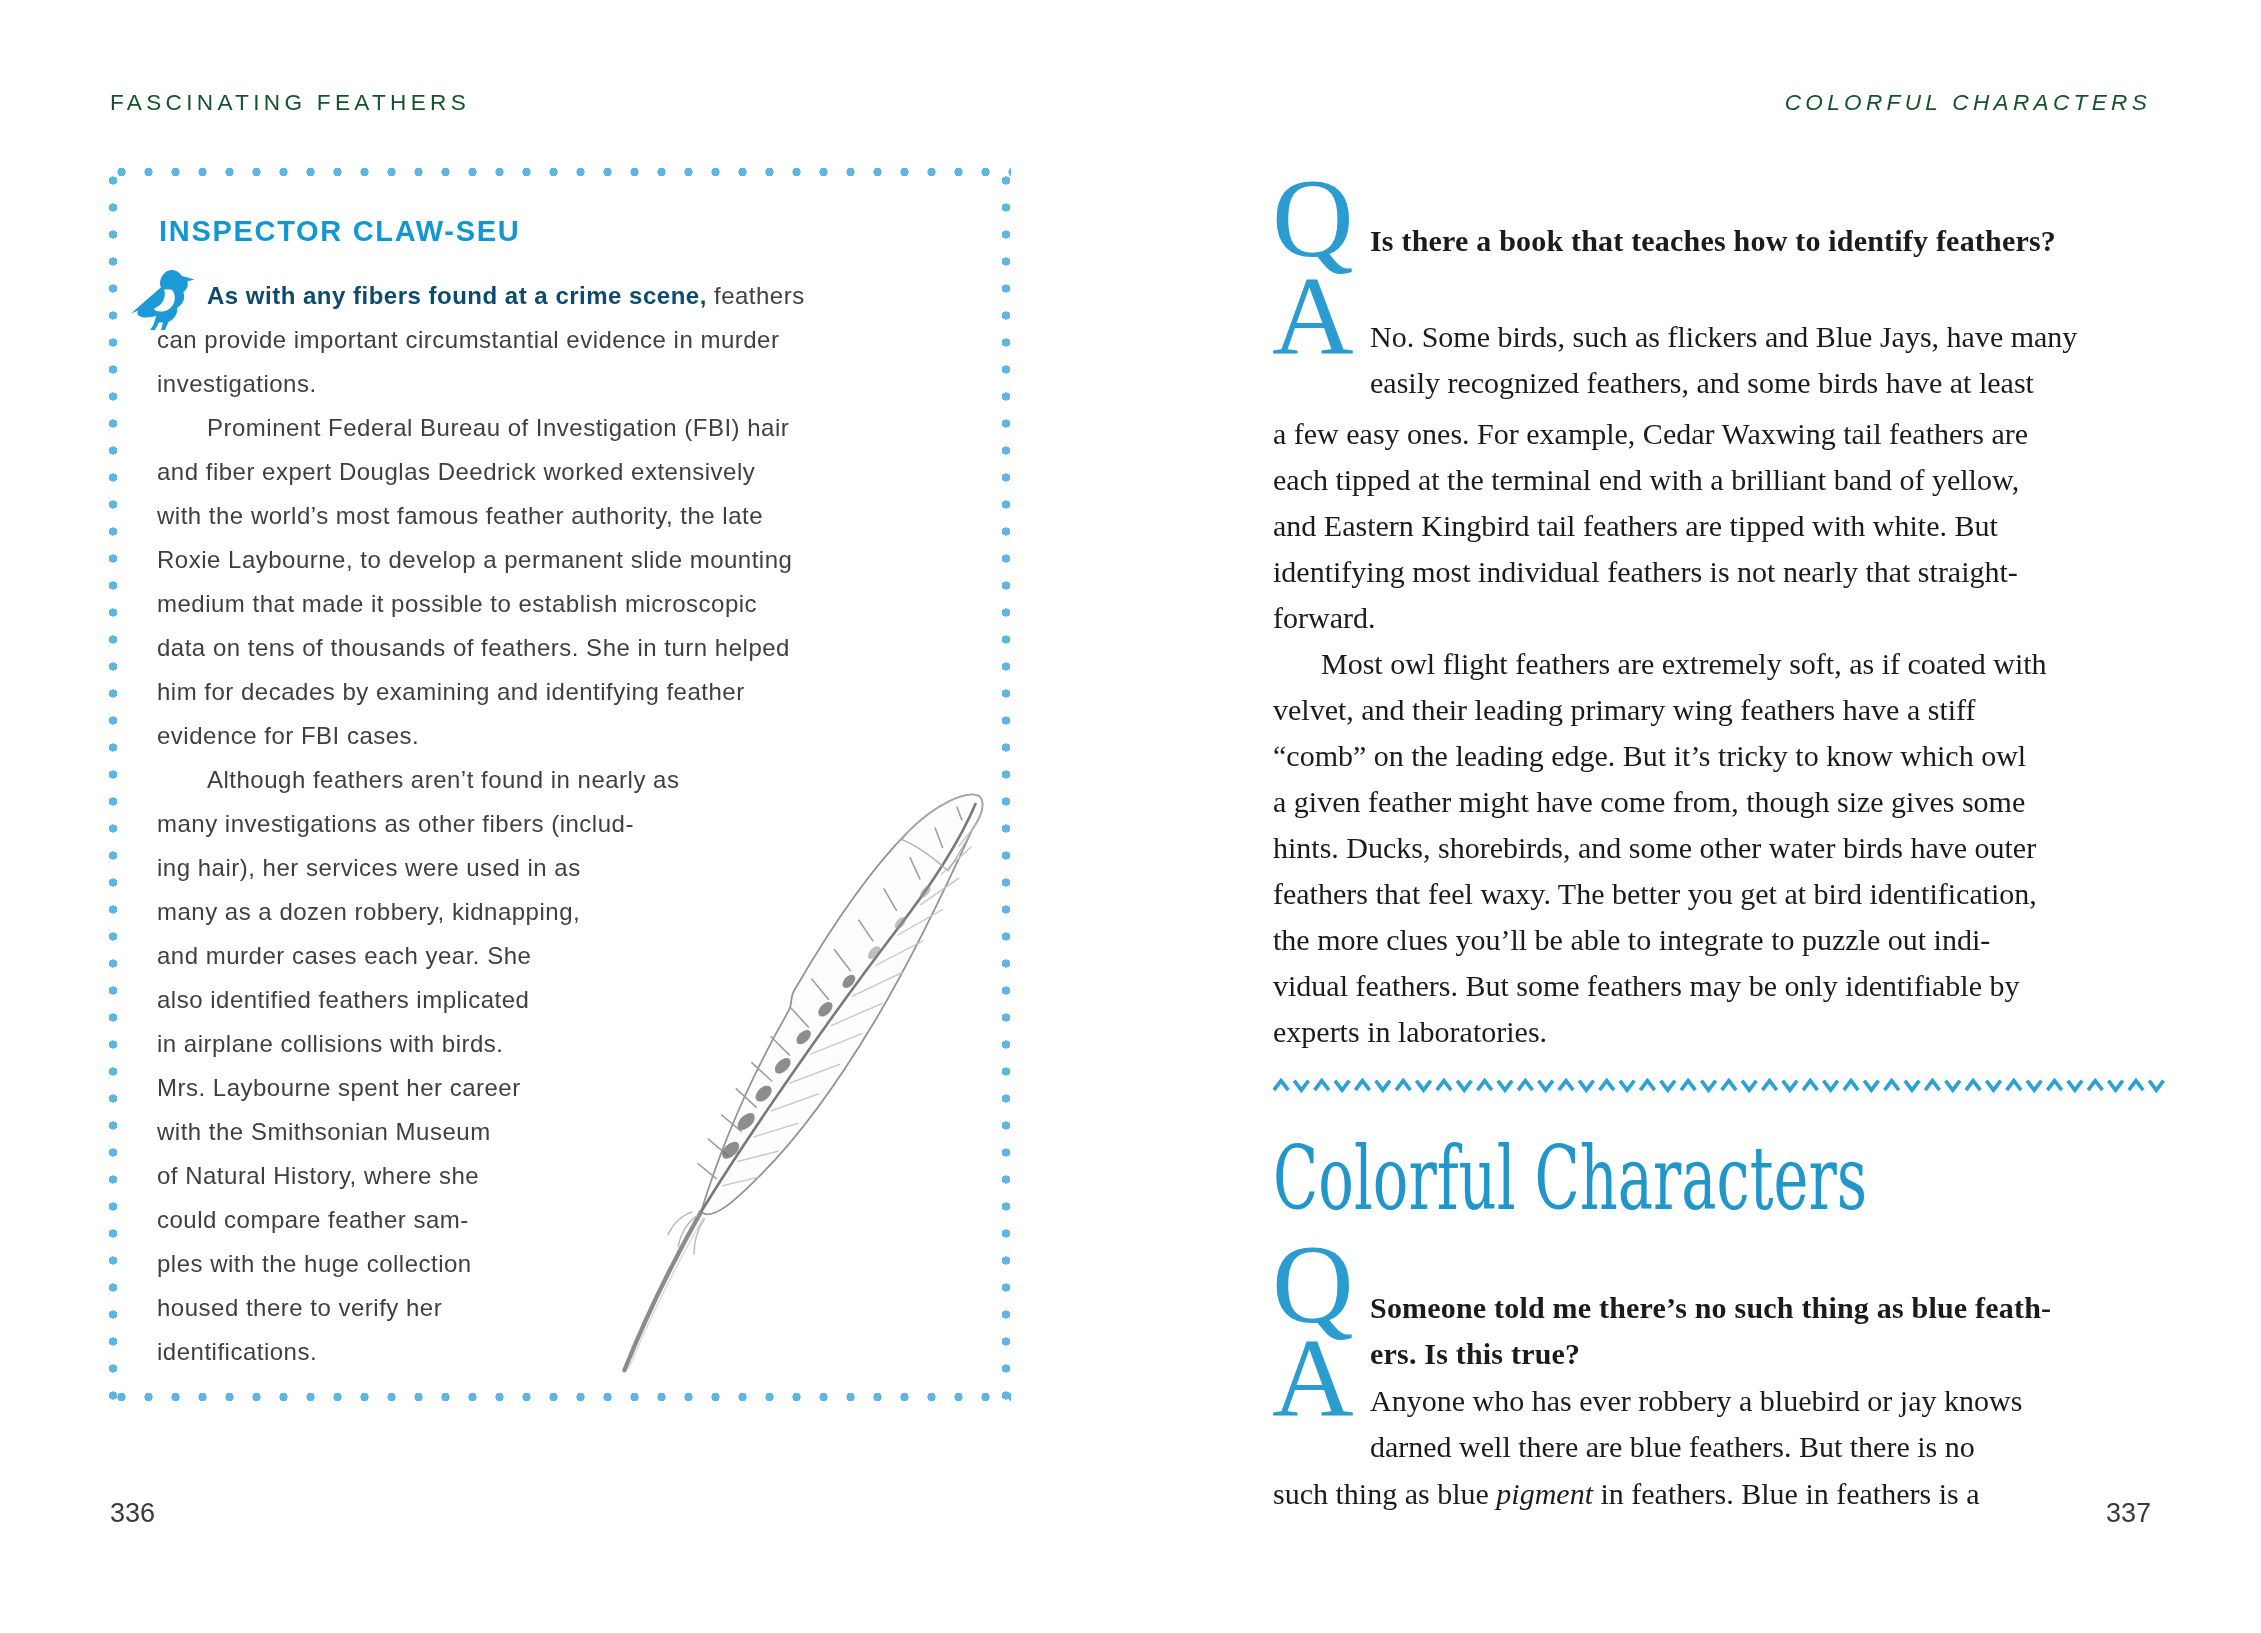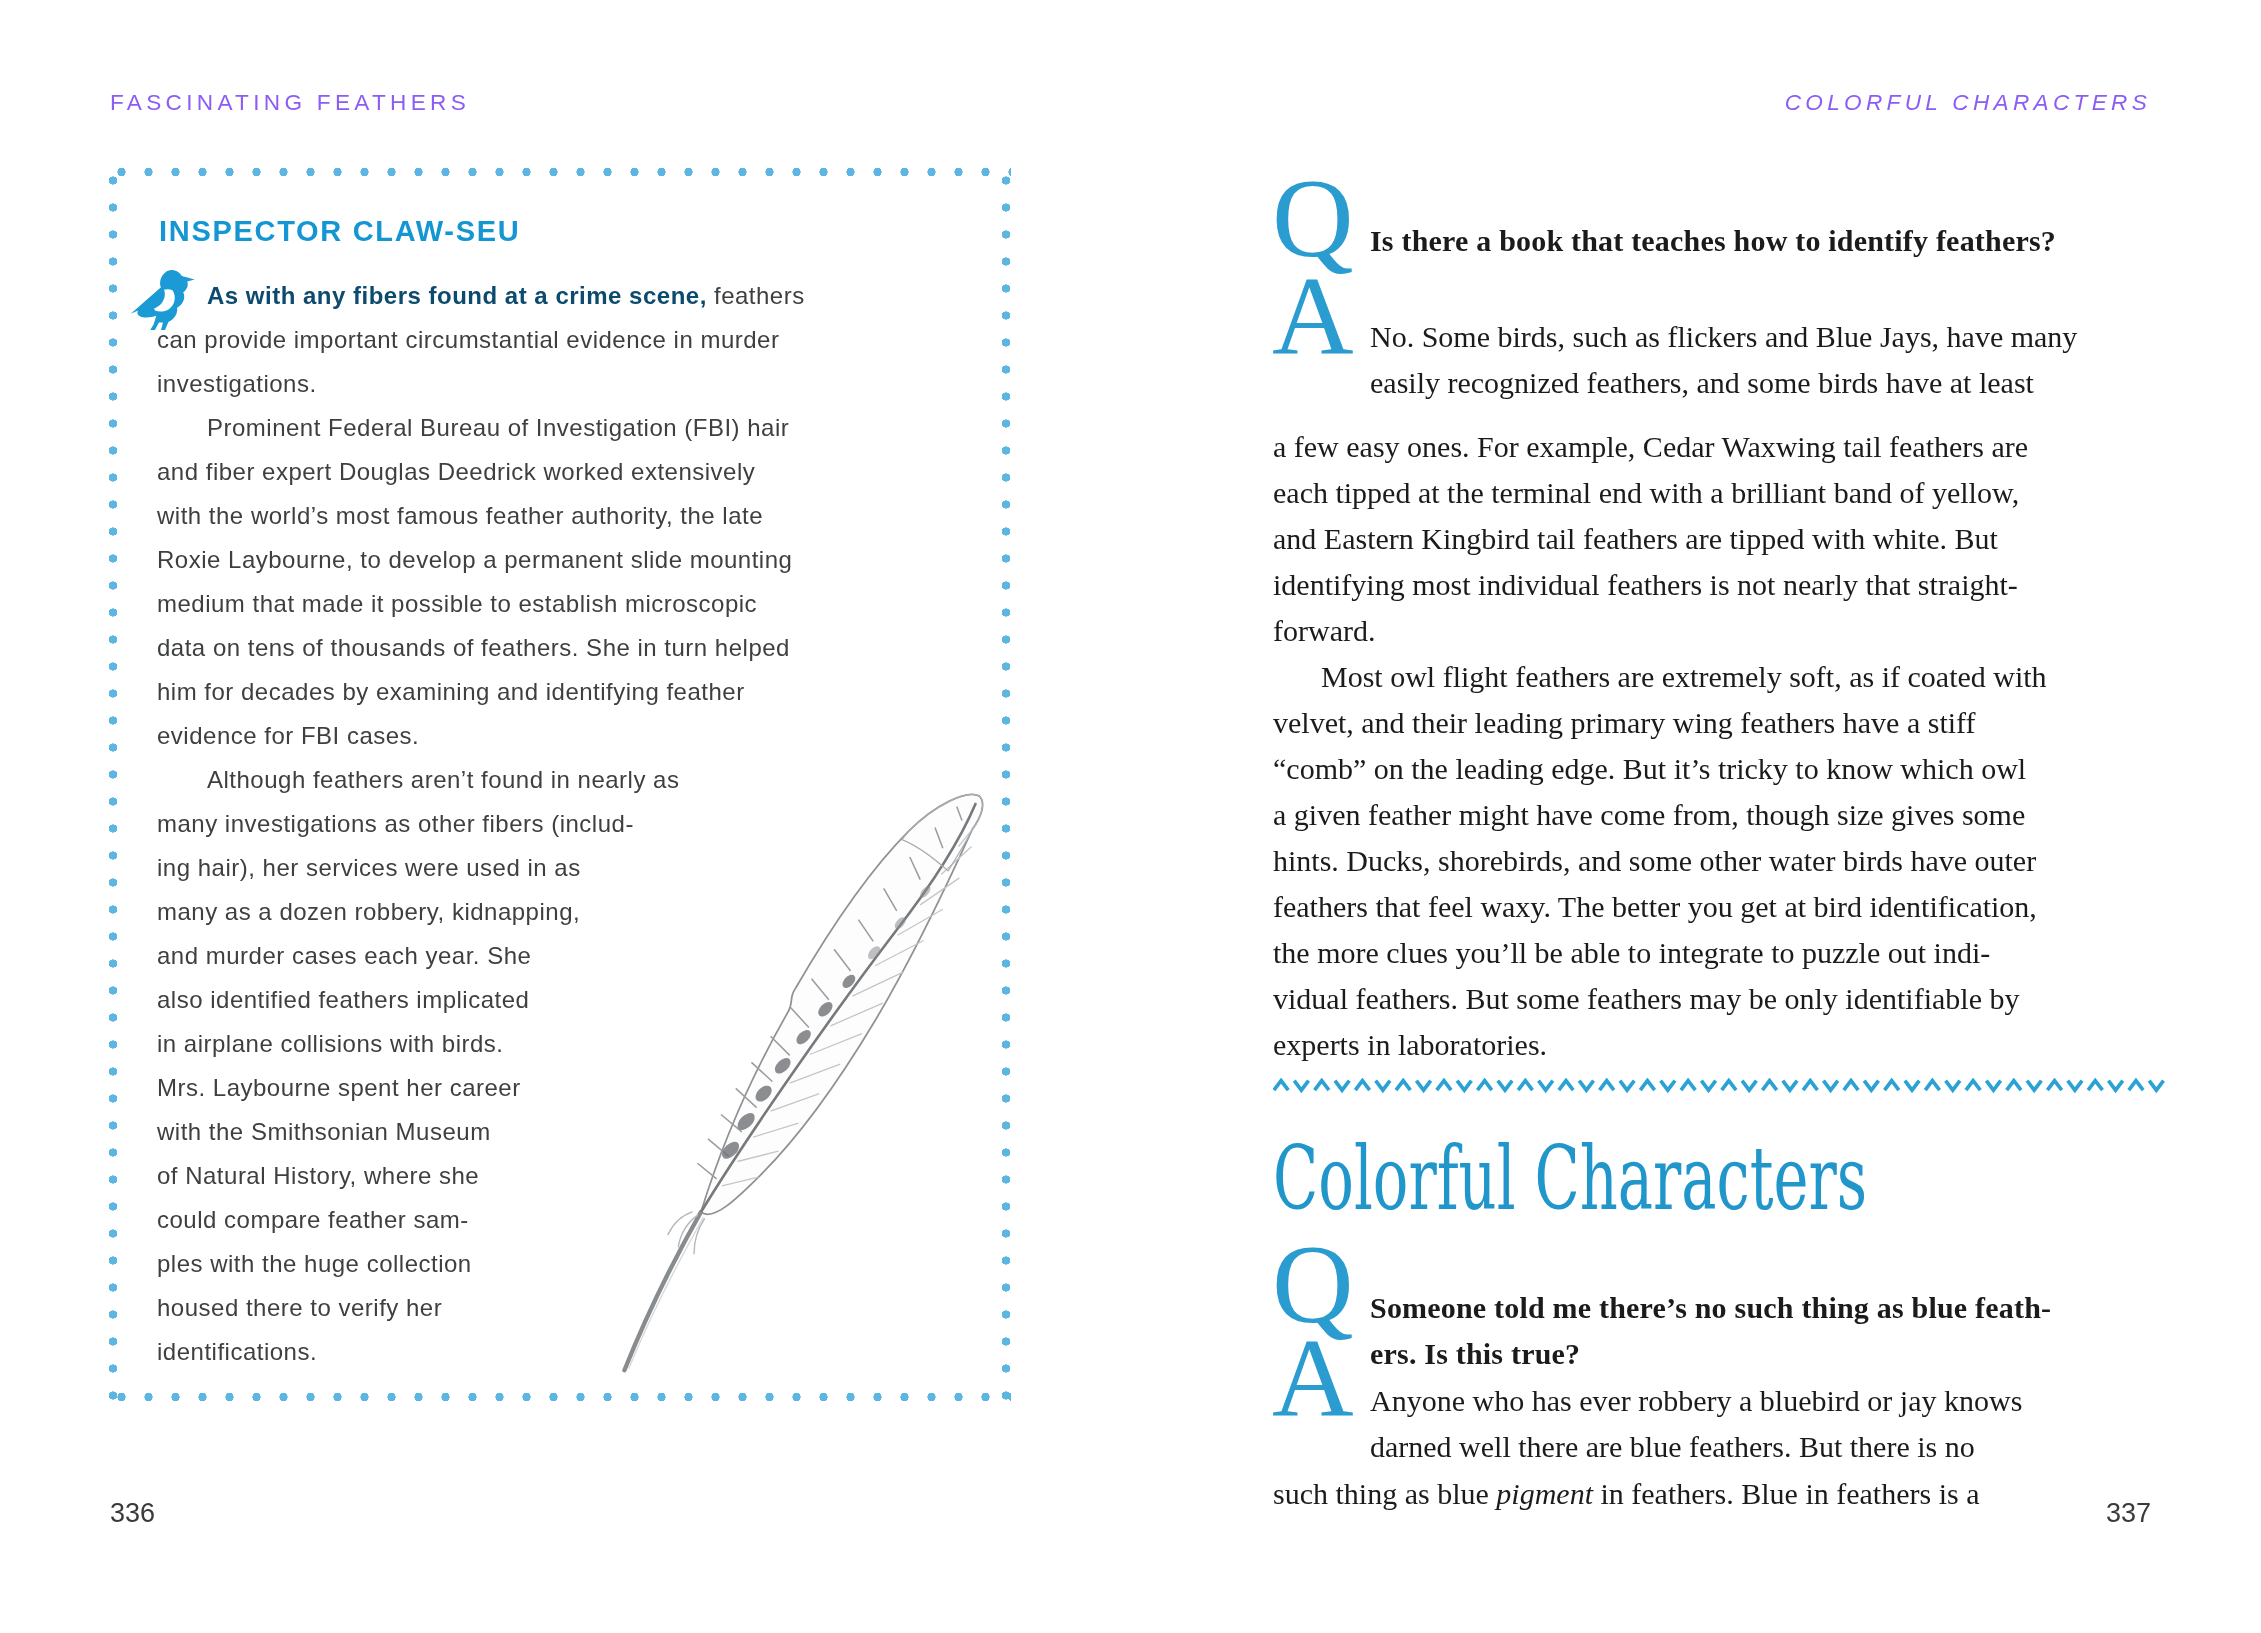--- a/index.html
+++ b/index.html
@@ -5,21 +5,21 @@
   html,body{margin:0;padding:0;background:#ffffff;}
   #page-root{
     position:relative;width:2261px;height:1633px;background:#ffffff;overflow:hidden;
     font-family:"Liberation Sans", sans-serif;
   }
   .abs{position:absolute;}
 
   
   .run-head{
     font-family:"Liberation Sans", sans-serif;
-    font-size:22.6px;letter-spacing:4.3px;color:#8b5cf6;font-weight:normal;
+    font-size:22.6px;letter-spacing:4.3px;color:#14532d;font-weight:normal;
     white-space:nowrap;
   }
   .run-head.it{font-style:italic;}
 
   
   .dot-h{height:9.6px;background-image:radial-gradient(circle closest-side,#5cb6e1 3.9px,rgba(92,182,225,0) 4.3px);background-size:27px 9.6px;background-position:0 0;background-repeat:repeat-x;}
   .dot-v{width:9.6px;background-image:radial-gradient(circle closest-side,#5cb6e1 3.9px,rgba(92,182,225,0) 4.3px);background-size:9.6px 27px;background-position:0 0;background-repeat:repeat-y;}
 
   .box-heading{
     font-family:"Liberation Sans", sans-serif;font-weight:bold;
@@ -146,21 +146,21 @@
   <div class="abs dropcap" style="left:1272px;top:161px;">Q</div>
   <div class="abs serif-body bold" style="left:1370px;top:178px;width:835px;">
       <div class="line">Is there a book that teaches how to identify feathers?</div>
     </div>
 
   <div class="abs dropcap" style="left:1272px;top:259px;">A</div>
   <div class="abs serif-body" style="left:1370px;top:274px;width:835px;">
       <div class="line">No. Some birds, such as flickers and Blue Jays, have many</div>
       <div class="line">easily recognized feathers, and some birds have at least</div>
     </div>
-  <div class="abs serif-body" style="left:1273px;top:384px;width:922px;">
+  <div class="abs serif-body" style="left:1273px;top:371px;width:922px;">
       <div class="line">a few easy ones. For example, Cedar Waxwing tail feathers are</div>
       <div class="line">each tipped at the terminal end with a brilliant band of yellow,</div>
       <div class="line">and Eastern Kingbird tail feathers are tipped with white. But</div>
       <div class="line">identifying most individual feathers is not nearly that straight-</div>
       <div class="line">forward.</div>
       <div class="line ind">Most owl flight feathers are extremely soft, as if coated with</div>
       <div class="line">velvet, and their leading primary wing feathers have a stiff</div>
       <div class="line">“comb” on the leading edge. But it’s tricky to know which owl</div>
       <div class="line">a given feather might have come from, though size gives some</div>
       <div class="line">hints. Ducks, shorebirds, and some other water birds have outer</div>

